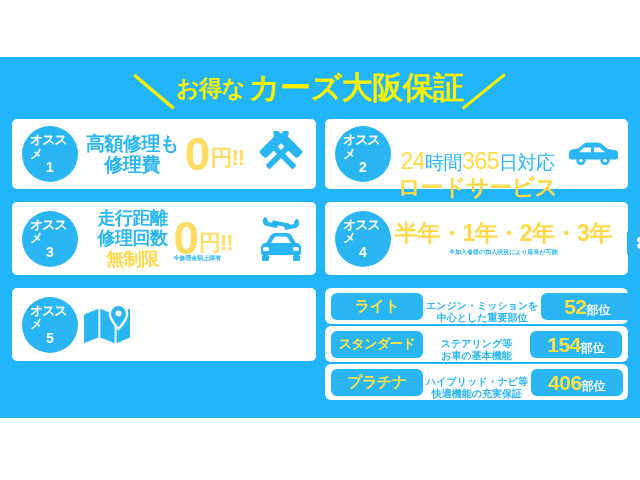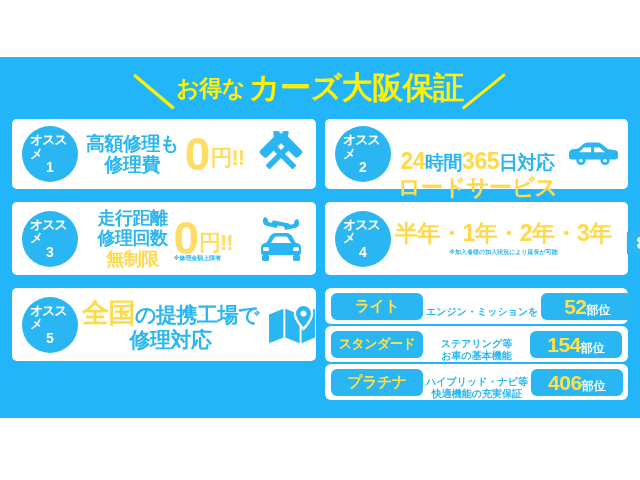--- a/index.html
+++ b/index.html
@@ -115,21 +115,21 @@
   .icon-slot {
     flex: 0 0 auto;
     width: 58px;
     display: flex;
     align-items: center;
     justify-content: center;
     margin-right: 6px;
   }
 
   
-  .c2-l1 { font-size: 19px; font-weight: 700; letter-spacing: -0.5px; white-space: nowrap; margin-top: 42px; }
+  .c2-l1 { font-size: 19px; font-weight: 400; letter-spacing: -0.5px; white-space: nowrap; margin-top: 42px; }
   .c2-l1 .big { font-size: 23px; }
   .c2-l2 { font-size: 23px; font-weight: 700; letter-spacing: -0.5px; color: #ffd94a; white-space: nowrap; }
 
   
   .c4-l1 { font-size: 17px; font-weight: 700; color: #29b6f2; white-space: nowrap; }
   .c4-l2 { font-size: 23px; font-weight: 700; color: #ffd94a; white-space: nowrap; letter-spacing: -0.5px; }
   .c4-note { font-size: 6px; font-weight: 700; color: #29b6f2; margin-top: 2px; white-space: nowrap; }
 
   
   .c5-l1 { font-size: 21px; font-weight: 700; letter-spacing: -0.5px; white-space: nowrap; }
@@ -324,43 +324,36 @@
         </g>
       </svg>
     </div>
   </div>
 
   <div class="card c5">
     <div class="badge">
       <span class="b-label">オススメ</span>
       <span class="b-num">5</span>
     </div>
-    <div class="card-body">
-      <div class="lines">
-        <div class="c5-l1">
-          <span class="big-y">全国</span><span class="txt-blue">の提携工場で</span>
-        </div>
-        <div class="c5-l2">修理対応</div>
-      </div>
-    </div>
     <div class="icon-slot">
       <svg width="50" height="44" viewBox="0 0 52 46" fill="#29b6f2" aria-hidden="true">
         <path d="M2 12 l15 -6 v30 l-15 6 z"></path>
         <path d="M19 6 l15 6 v30 l-15 -6 z"></path>
         <path d="M36 12 l14 -6 v30 l-14 6 z"></path>
         <path d="M38 2 a9 9 0 0 1 9 9 c0 7 -9 16 -9 16 s-9 -9 -9 -16 a9 9 0 0 1 9 -9 z" fill="#29b6f2" stroke="#ffffff" stroke-width="2.5"></path>
         <circle cx="38" cy="11" r="3.2" fill="#ffffff"></circle>
       </svg>
     </div>
   </div>
 
   <div class="plan-row p1">
     <div class="plan-pill">ライト</div>
     <div class="plan-desc">
       <div>エンジン・ミッションを</div>
+      <div>中心とした重要部位</div>
     </div>
     <div class="plan-count">
       <span class="num">52</span>
       <span class="unit">部位</span>
     </div>
   </div>
 
   <div class="plan-row p2">
     <div class="plan-pill small">スタンダード</div>
     <div class="plan-desc">

